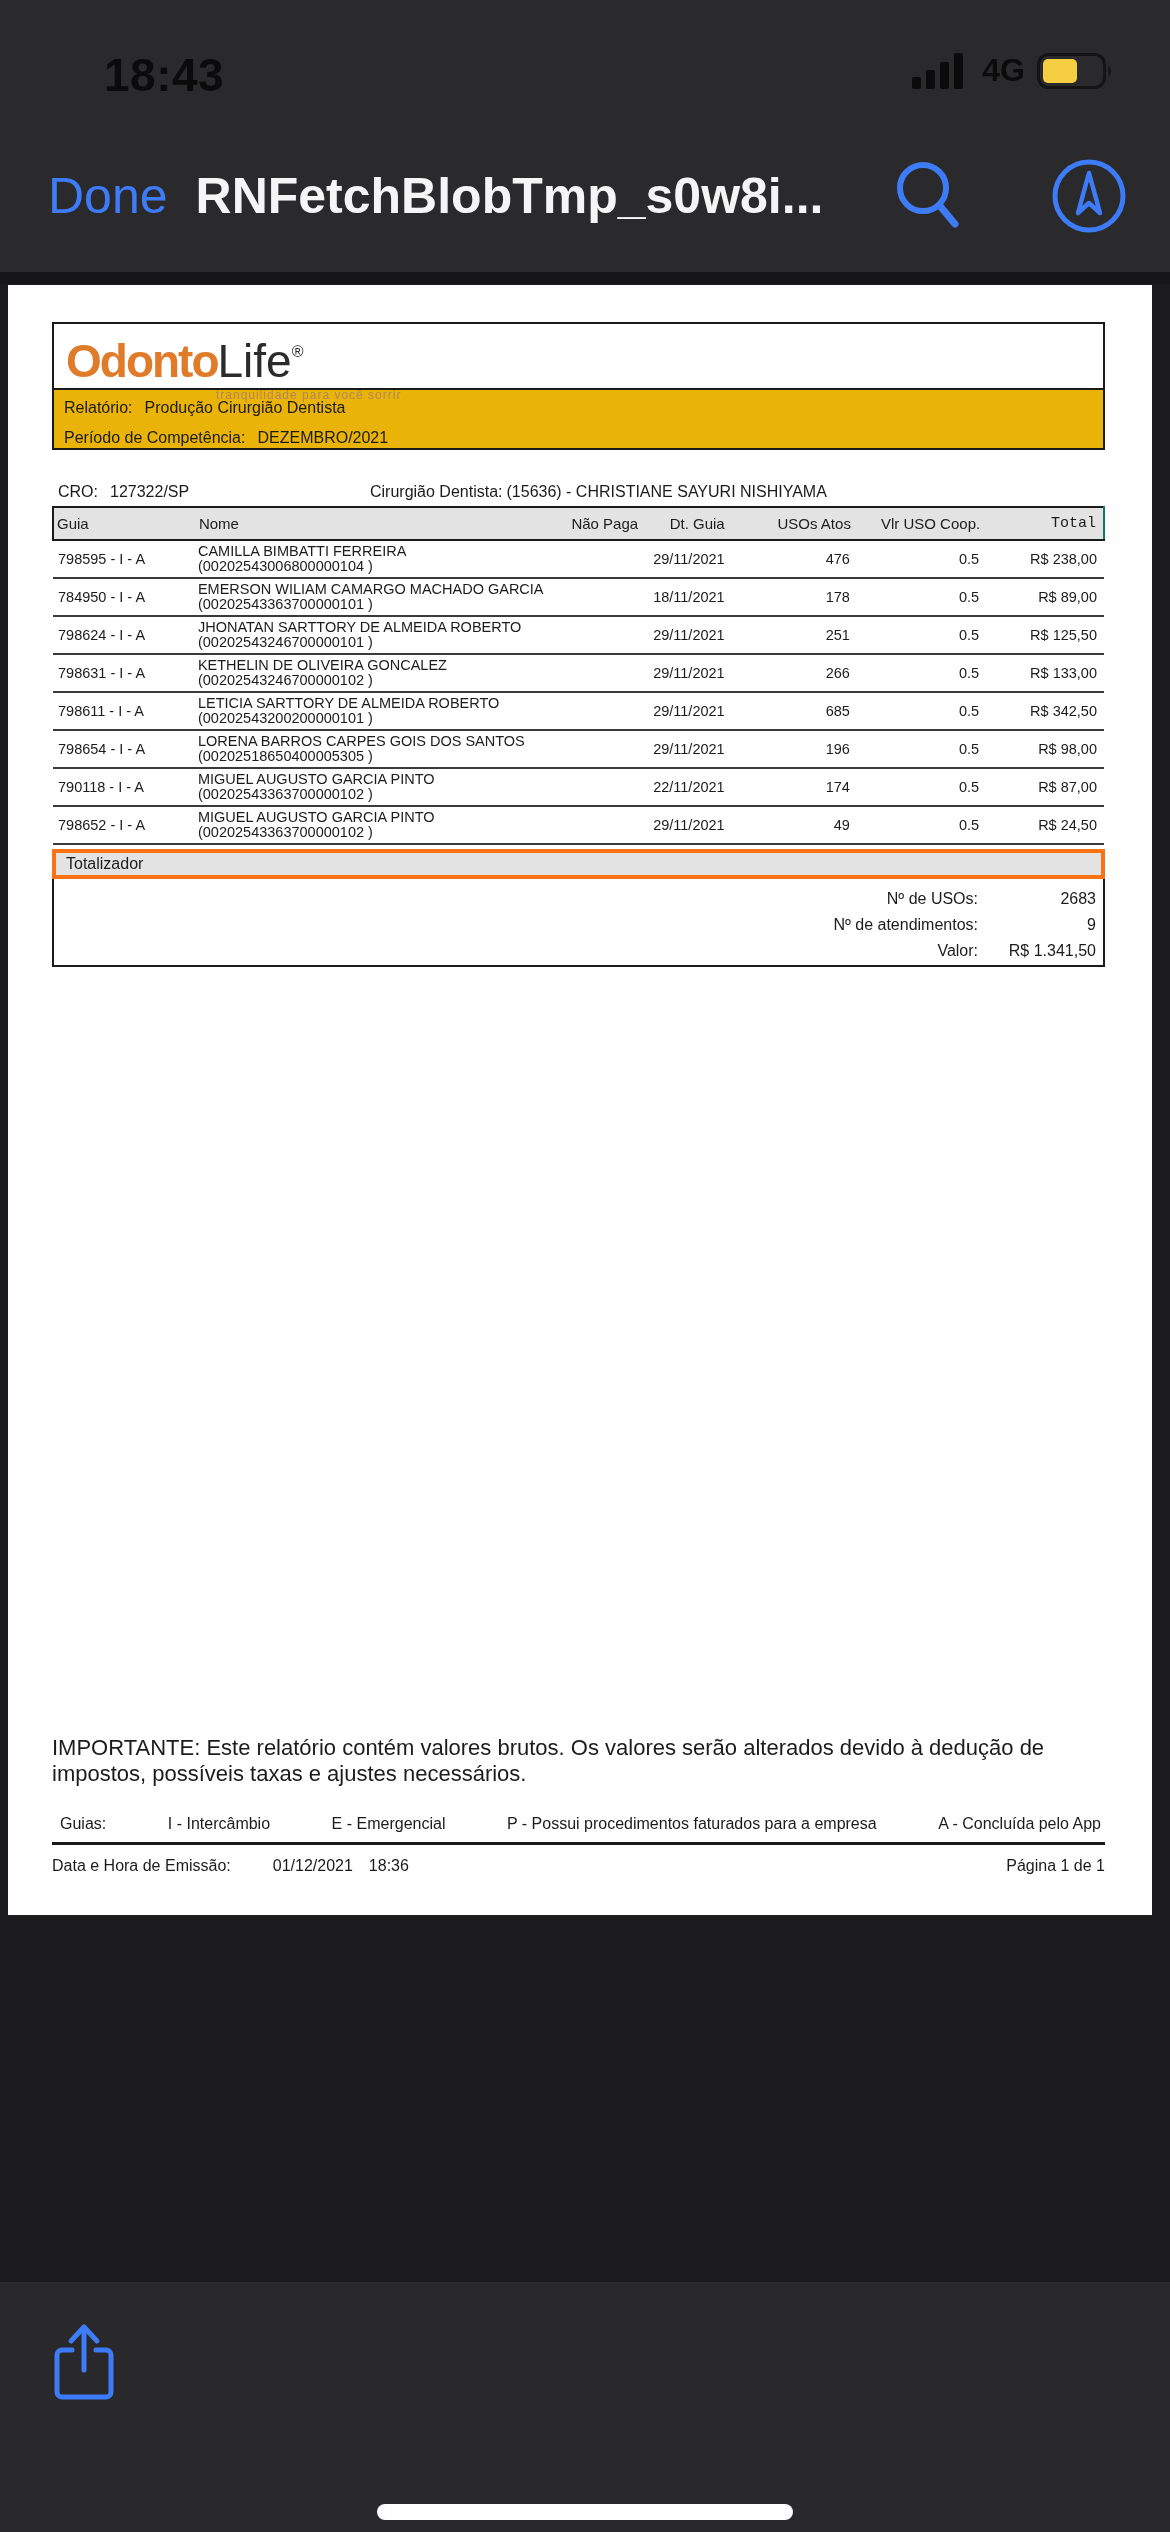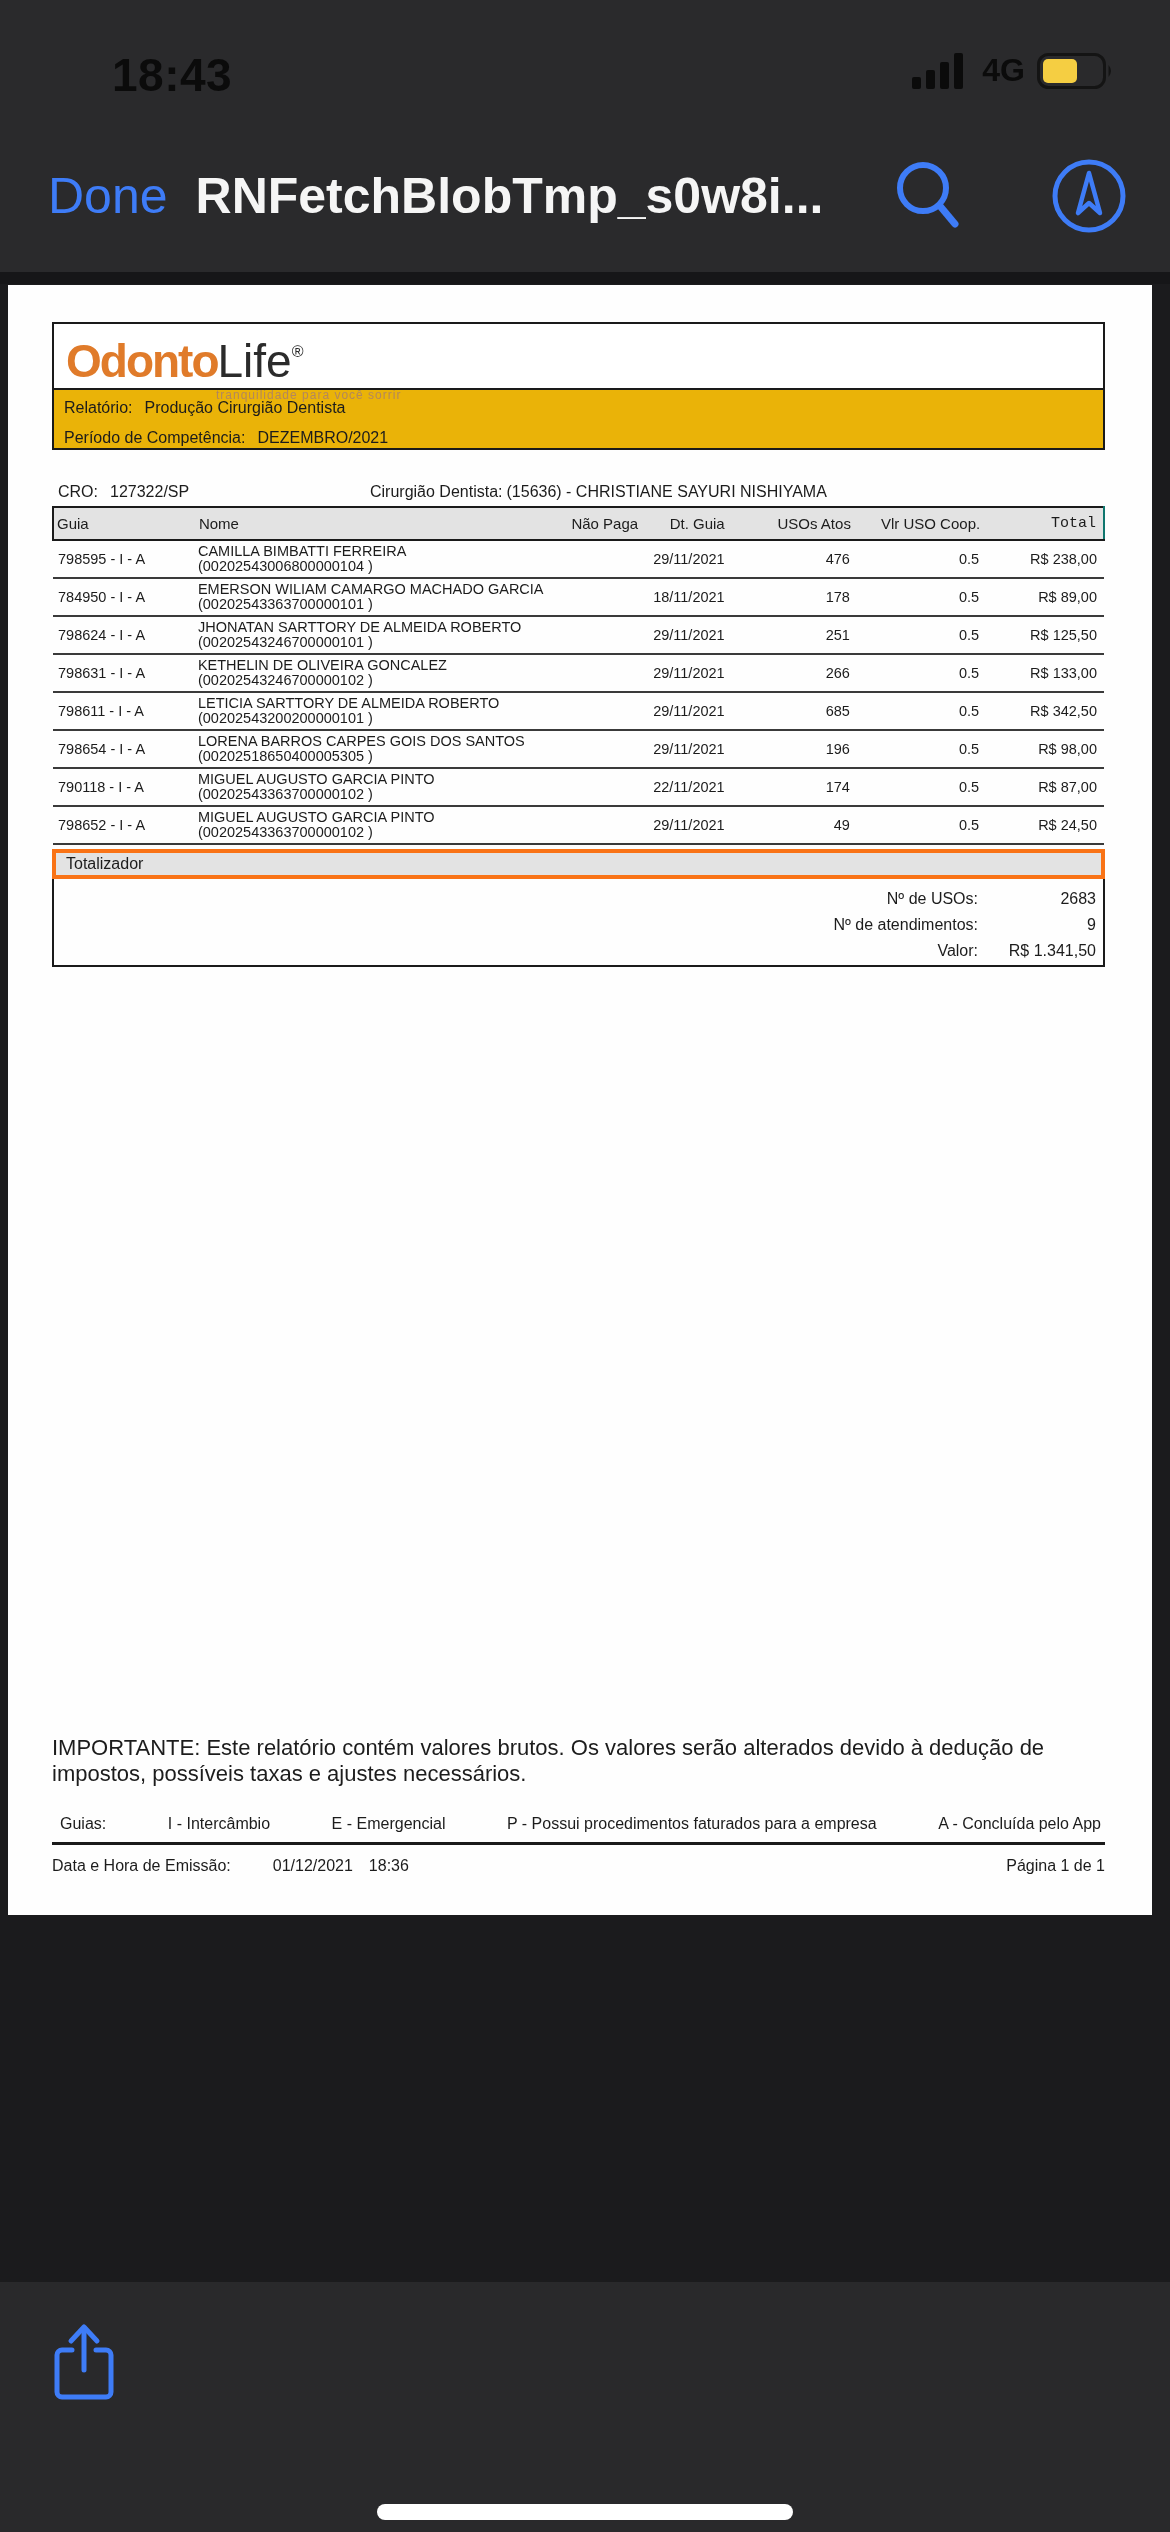--- a/index.html
+++ b/index.html
@@ -2,21 +2,21 @@
 <html><head>
 <meta charset="utf-8">
 <style>
   * { margin:0; padding:0; box-sizing:border-box; }
   html,body { width:1170px; height:2532px; overflow:hidden; background:#1b1b1d;
               font-family:"Liberation Sans", sans-serif; }
   .screen { width:1170px; height:2532px; display:flex; flex-direction:column; position:relative; }
 
   
   .status-bar { height:130px; background:#2a2a2c; position:relative; flex:none; }
-  .status-time { position:absolute; left:112px; top:48px; font-size:46px; font-weight:700;
+  .status-time { position:absolute; left:104px; top:48px; font-size:46px; font-weight:700;
                  color:#0b0b0b; letter-spacing:0.5px; }
   .status-right { position:absolute; right:55px; top:52px; display:flex; align-items:center; gap:12px; }
   .net-label { font-size:32px; font-weight:600; color:#0b0b0b; }
 
   
   .nav-bar { height:142px; background:#2a2a2c; display:flex; align-items:center; flex:none;
              padding:0 40px 10px 48px; }
   .done-btn { color:#3e7cf7; font-size:50px; font-weight:400; flex:none; cursor:pointer; }
   .nav-title { color:#f5f5f5; font-size:50px; font-weight:700; margin-left:28px; flex:1 1 auto;
                white-space:nowrap; overflow:hidden; }

